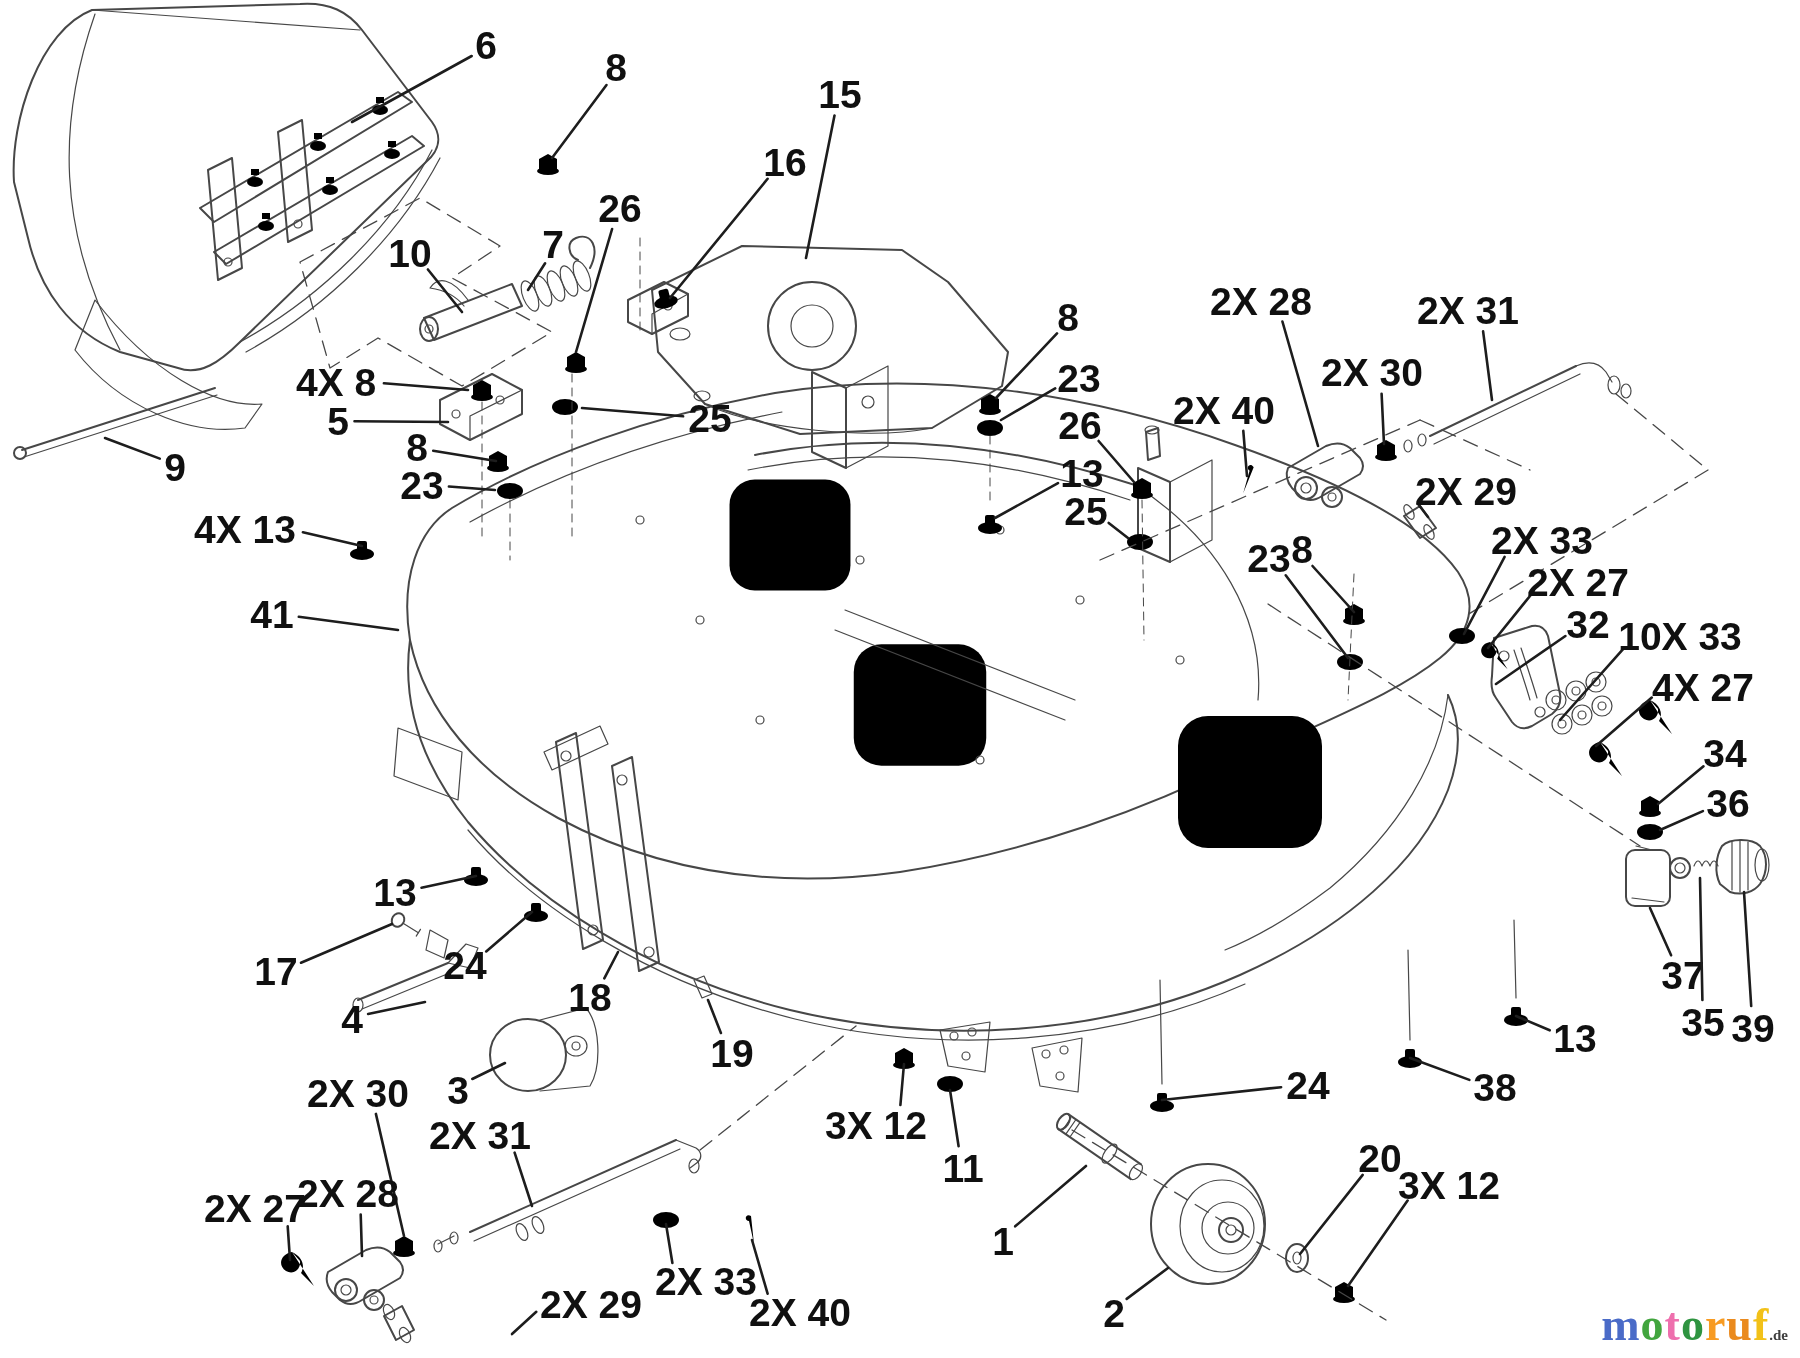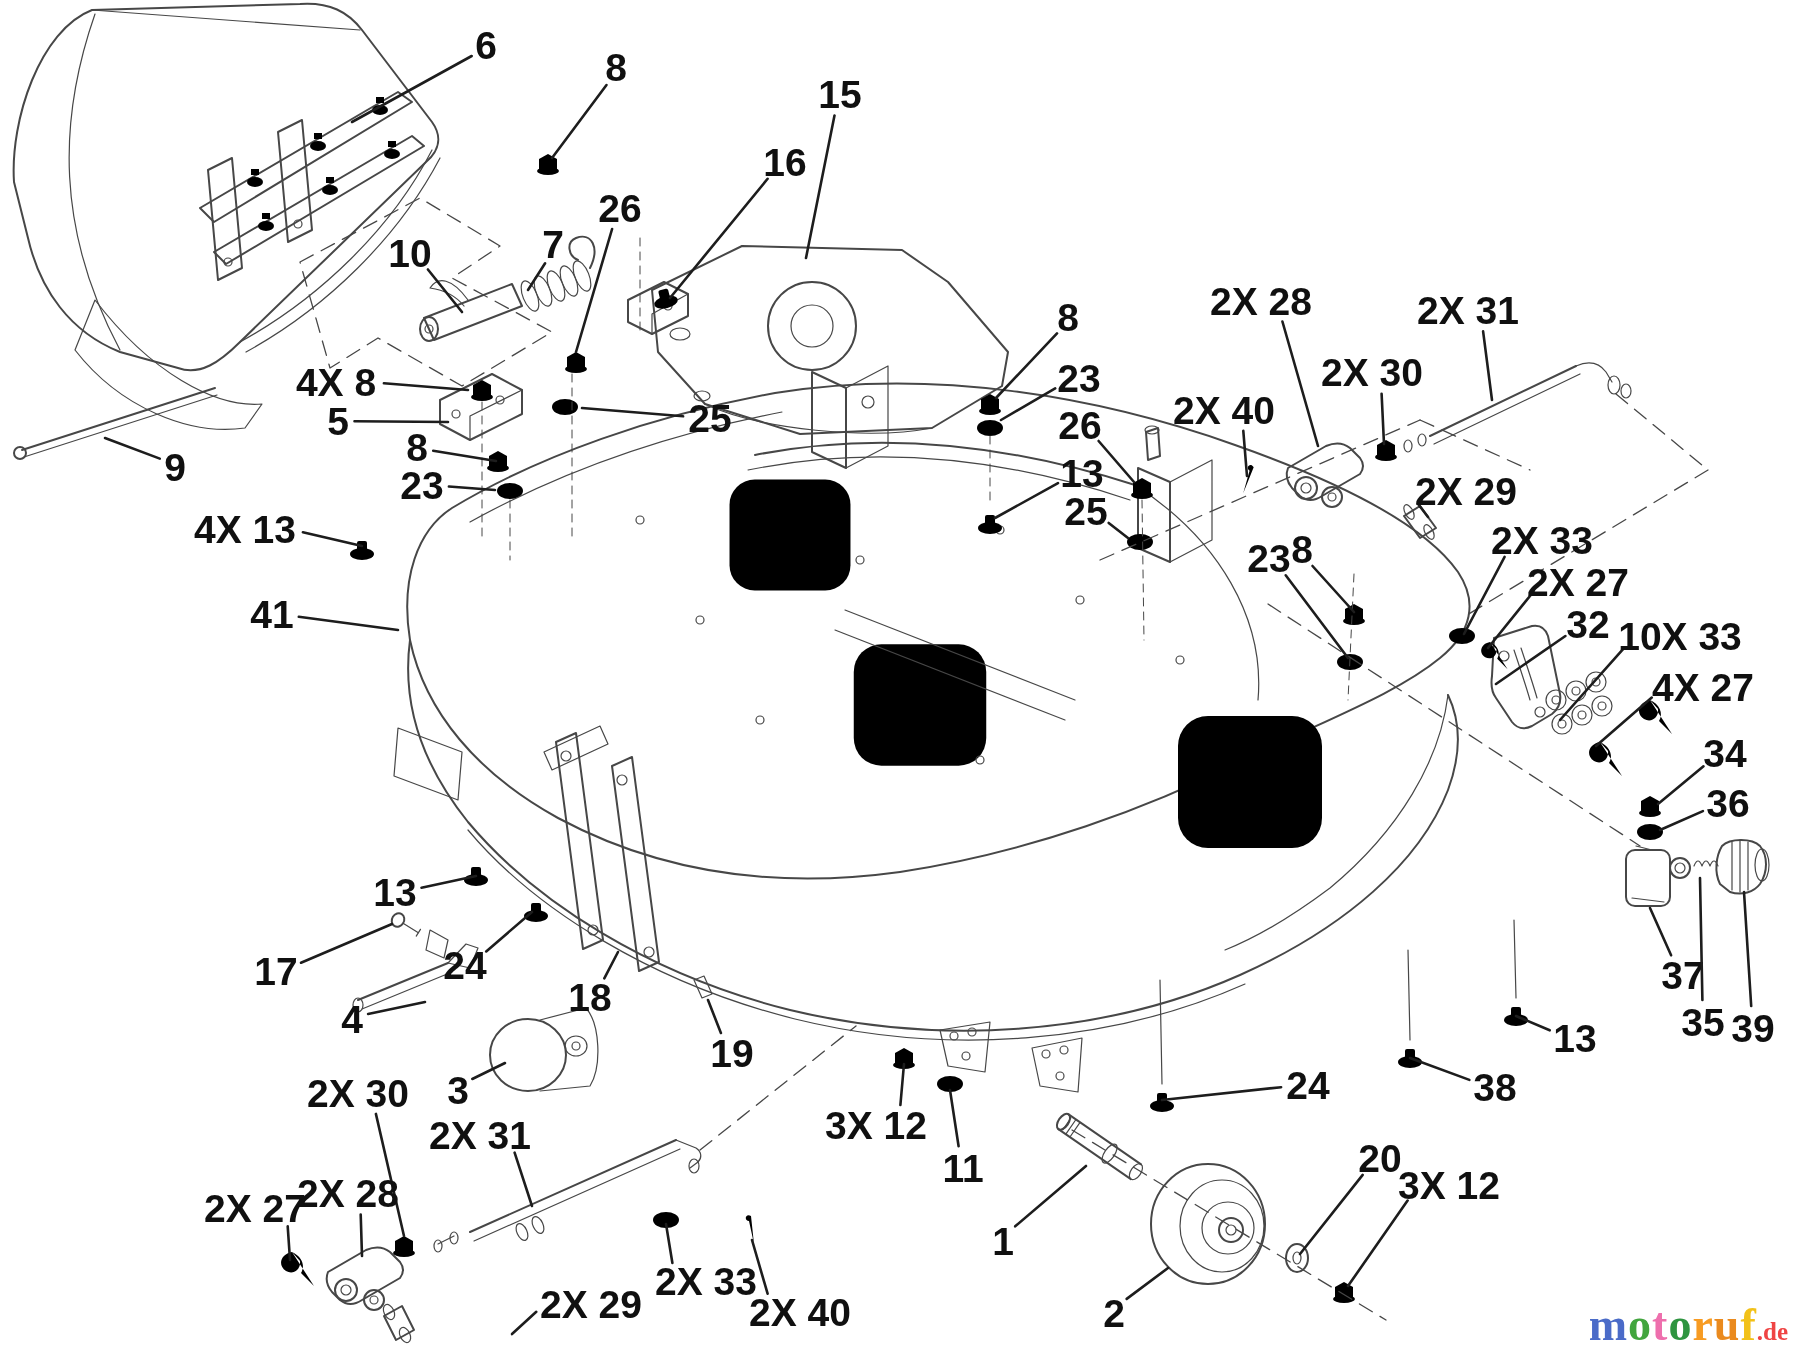--- a/index.html
+++ b/index.html
@@ -12,21 +12,21 @@
   .thin{stroke-width:1.2 !important;}
   .dash{stroke-dasharray:15 9;stroke-width:1.3 !important;}
   .dashthin{stroke-dasharray:8 6;stroke-width:1 !important;}
   
   .callout{font-family:"Liberation Sans",sans-serif;font-weight:700;font-size:39px;
            fill:#101010;text-anchor:middle;dominant-baseline:central;}
   .leader{stroke:#1d1d1d;stroke-width:2.6;stroke-linecap:round;}
   
   .logo{position:absolute;right:12px;bottom:10px;font-family:"Liberation Serif",serif;
         font-weight:700;font-size:46px;line-height:1;letter-spacing:1px;white-space:nowrap;}
-  .logo .suffix{font-size:25px;font-weight:700;color:#ef4444;letter-spacing:0;}
+  .logo .suffix{font-size:15px;font-weight:700;color:#404040;letter-spacing:0;}
 </style>
 </head>
 <body>
 
 <div class="page">
 <svg id="diagram-svg" width="1800" height="1358" viewBox="0 0 1800 1358">
 
   <defs>
     <g id="g-nut">
       <path d="M-9,-5 L0,-10 L9,-5 L9,5 L0,10 L-9,5 Z"></path>

